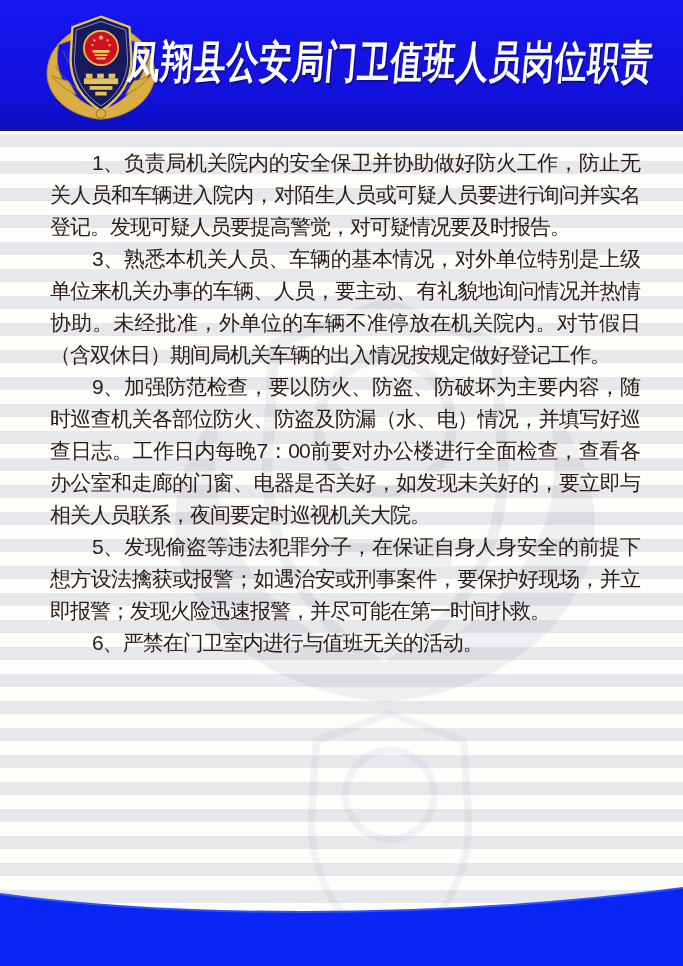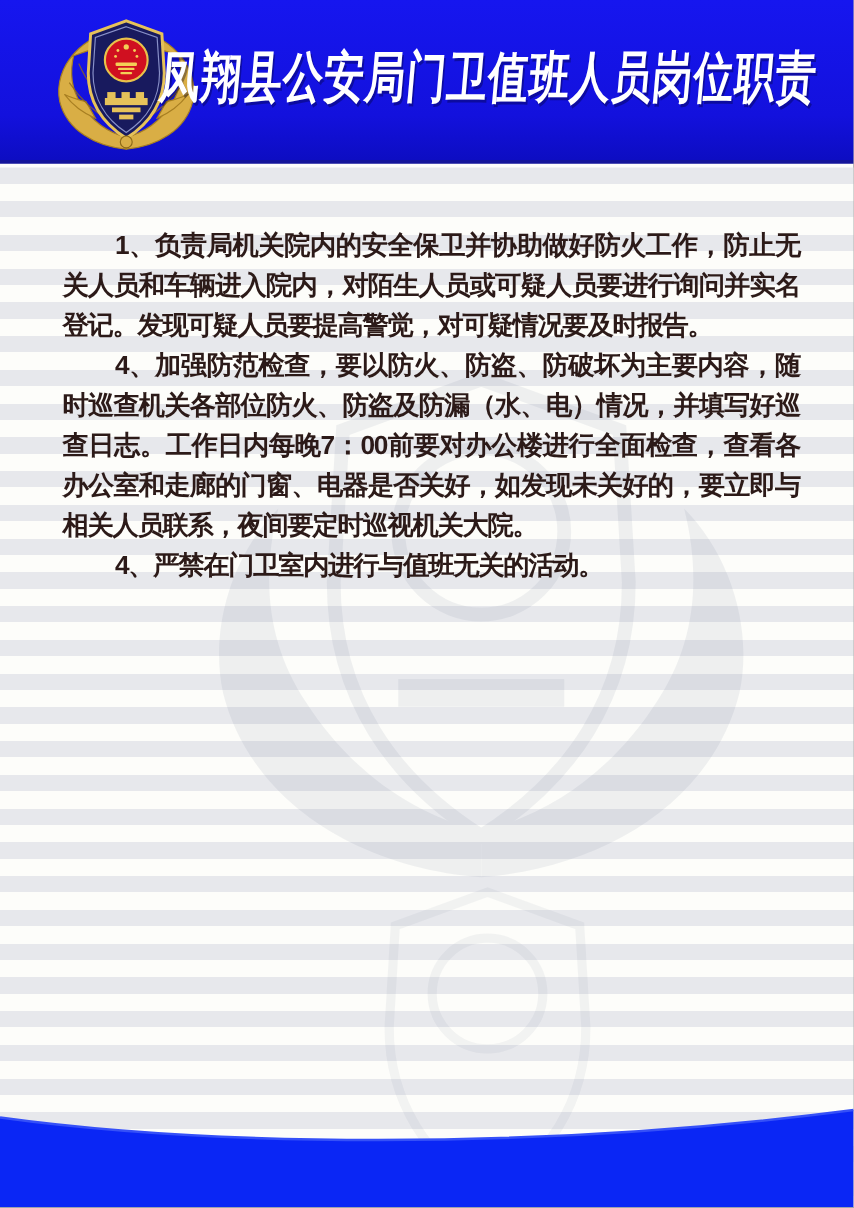--- a/index.html
+++ b/index.html
@@ -67,25 +67,24 @@
     width: 300px; height: 300px;
     opacity: 0.06;
     pointer-events: none;
   }
   .duties {
     position: absolute;
     left: 50px; top: 13px;
     width: 590px;
     color: #2c1a18;
     font-size: 21px;
-    font-weight: 700;
+    font-weight: 400;
     line-height: 32px;
     letter-spacing: -1px;
     text-align: justify;
-    margin-top: 34px;
   }
   .duties p {
     text-indent: 2em;
     margin: 0;
   }
 
   
   .footer-wave {
     position: absolute;
     left: 0; bottom: 0;
@@ -159,22 +158,24 @@
       <circle cx="60" cy="41" r="18" fill="none" stroke="#4a5a78" stroke-width="3"></circle>
       <rect x="42" y="73" width="36" height="6" fill="#4a5a78"></rect>
     </svg>
     <svg class="watermark2" viewBox="0 0 120 122">
       <path d="M60,8 L90,19 L92,52 C92,77 79,95 60,107 C41,95 28,77 28,52 L30,19 Z" fill="none" stroke="#4a5a78" stroke-width="3"></path>
       <circle cx="60" cy="41" r="18" fill="none" stroke="#4a5a78" stroke-width="3"></circle>
     </svg>
 
     <div class="duties">
       <p>1、负责局机关院内的安全保卫并协助做好防火工作，防止无关人员和车辆进入院内，对陌生人员或可疑人员要进行询问并实名登记。发现可疑人员要提高警觉，对可疑情况要及时报告。</p>
-      <p>4、加强防范检查，要以防火、防盗、防破坏为主要内容，随时巡查机关各部位防火、防盗及防漏（水、电）情况，并填写好巡查日志。工作日内每晚7：00前要对办公楼进行全面检查，查看各办公室和走廊的门窗、电器是否关好，如发现未关好的，要立即与相关人员联系，夜间要定时巡视机关大院。</p>
-      <p>4、严禁在门卫室内进行与值班无关的活动。</p>
+      <p>3、熟悉本机关人员、车辆的基本情况，对外单位特别是上级单位来机关办事的车辆、人员，要主动、有礼貌地询问情况并热情协助。未经批准，外单位的车辆不准停放在机关院内。对节假日（含双休日）期间局机关车辆的出入情况按规定做好登记工作。</p>
+      <p>9、加强防范检查，要以防火、防盗、防破坏为主要内容，随时巡查机关各部位防火、防盗及防漏（水、电）情况，并填写好巡查日志。工作日内每晚7：00前要对办公楼进行全面检查，查看各办公室和走廊的门窗、电器是否关好，如发现未关好的，要立即与相关人员联系，夜间要定时巡视机关大院。</p>
+      <p>5、发现偷盗等违法犯罪分子，在保证自身人身安全的前提下想方设法擒获或报警；如遇治安或刑事案件，要保护好现场，并立即报警；发现火险迅速报警，并尽可能在第一时间扑救。</p>
+      <p>6、严禁在门卫室内进行与值班无关的活动。</p>
     </div>
   </div>
 
   <svg class="footer-wave" viewBox="0 0 683 80" preserveAspectRatio="none">
     <path d="M0,8 C160,30 420,36 683,2 L683,80 L0,80 Z" fill="#0a26f5"></path>
     <path d="M0,8 C160,30 420,36 683,2" fill="none" stroke="#3550f8" stroke-width="2"></path>
   </svg>
 
 </div>
 

